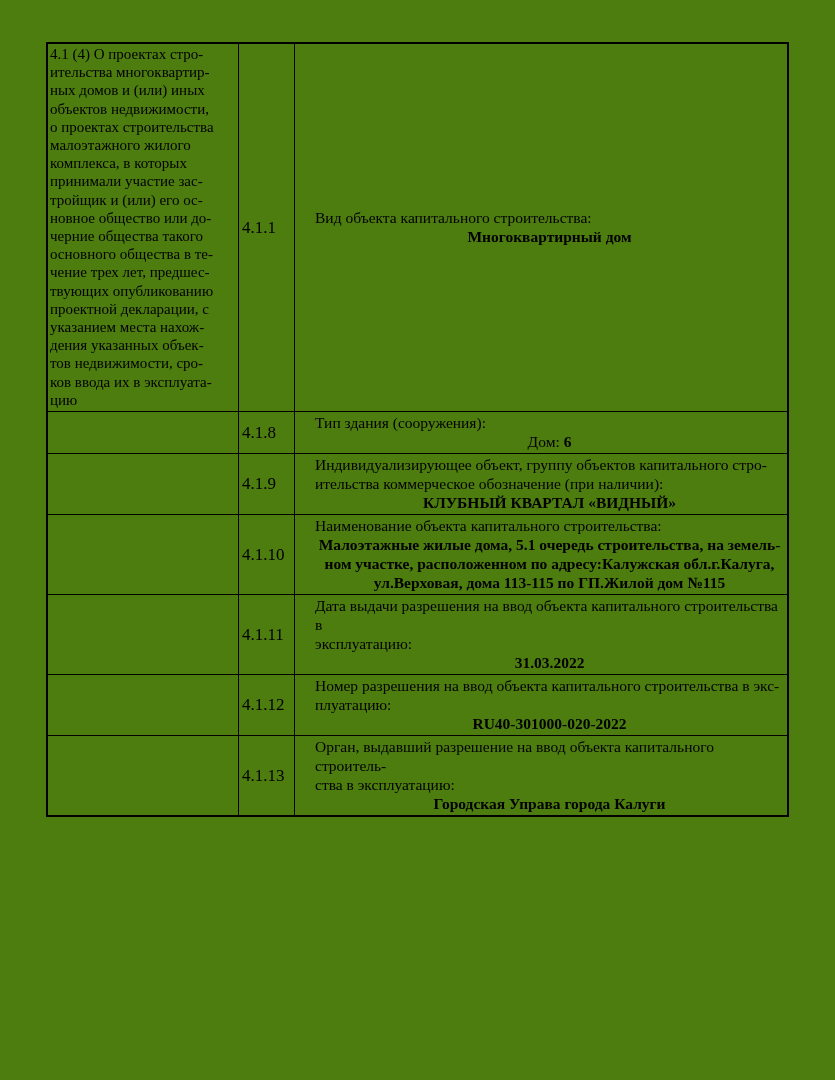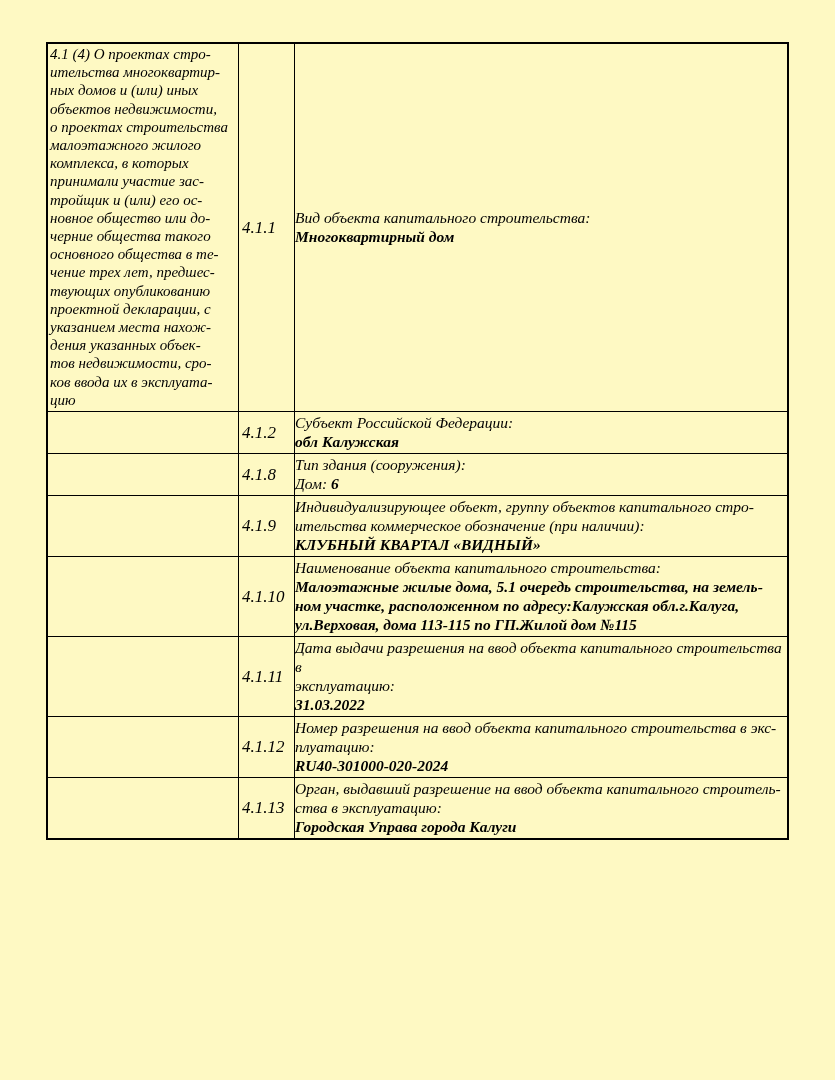--- a/index.html
+++ b/index.html
@@ -5,23 +5,22 @@
   html, body { margin: 0; padding: 0; }
   body {
     width: 835px; height: 1080px;
     background: #ffffff;
     color: #000000;
     font-family: "Liberation Serif", serif;
   }
   .page {
     position: relative;
     width: 835px; height: 1080px;
-    background: #fef9c3;
+    background: #4d7c0f;
     overflow: hidden;
-    font-style: italic;
   }
   table.decl {
     position: absolute;
     left: 46px; top: 42px;
     width: 743px;
     border-collapse: collapse;
     table-layout: fixed;
     border: 2px solid #000;
   }
   table.decl td {
@@ -37,25 +36,25 @@
     padding: 1px 2px 2px 2px;
   }
   td.c2 {
     width: 50px;
     font-size: 17px;
     padding: 0 2px 0 3px;
   }
   td.c3 {
     font-size: 15.5px;
     line-height: 19px;
-    padding: 1px 3px 2px 0;
+    padding: 1px 3px 2px 20px;
   }
   .note   { white-space: pre-line; }
   .label  { white-space: pre-line; font-weight: normal; }
-  .value  { white-space: pre-line; font-weight: bold; }
+  .value  { white-space: pre-line; font-weight: bold; text-align: center; }
   .vprefix { font-weight: normal; }
 </style>
 </head>
 <body>
 
 <div class="page">
   <table class="decl">
 
     <tbody>
         <tr>
@@ -83,30 +82,20 @@
       </td>
       <td class="c2">
         <div>4.1.1</div>
       </td>
       <td class="c3">
         <div class="label">Вид объекта капитального строительства:</div>
         <div class="value">Многоквартирный дом</div>
       </td>
     </tr>
 
-    <tr>
-      <td class="c1"></td>
-      <td class="c2">
-        <div>4.1.2</div>
-      </td>
-      <td class="c3">
-        <div class="label">Субъект Российской Федерации:</div>
-        <div class="value">обл Калужская</div>
-      </td>
-    </tr>
 
 
 
 
 
 
     <tr>
       <td class="c1"></td>
       <td class="c2">
         <div>4.1.8</div>
@@ -155,21 +144,21 @@
     </tr>
 
     <tr>
       <td class="c1"></td>
       <td class="c2">
         <div>4.1.12</div>
       </td>
       <td class="c3">
         <div class="label">Номер разрешения на ввод объекта капитального строительства в экс-
 плуатацию:</div>
-        <div class="value">RU40-301000-020-2024</div>
+        <div class="value">RU40-301000-020-2022</div>
       </td>
     </tr>
 
     <tr>
       <td class="c1"></td>
       <td class="c2">
         <div>4.1.13</div>
       </td>
       <td class="c3">
         <div class="label">Орган, выдавший разрешение на ввод объекта капитального строитель-

